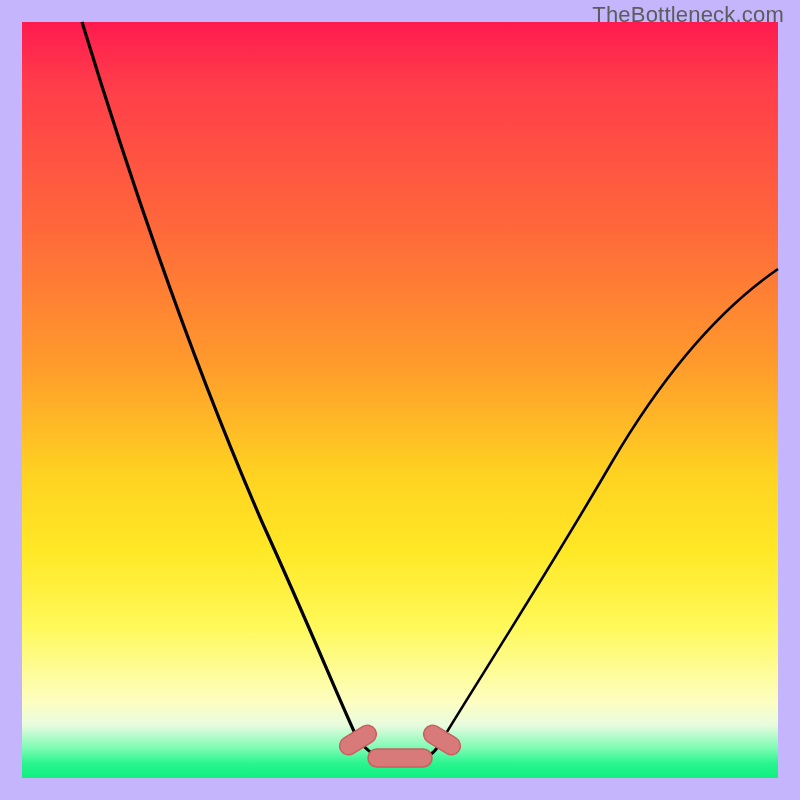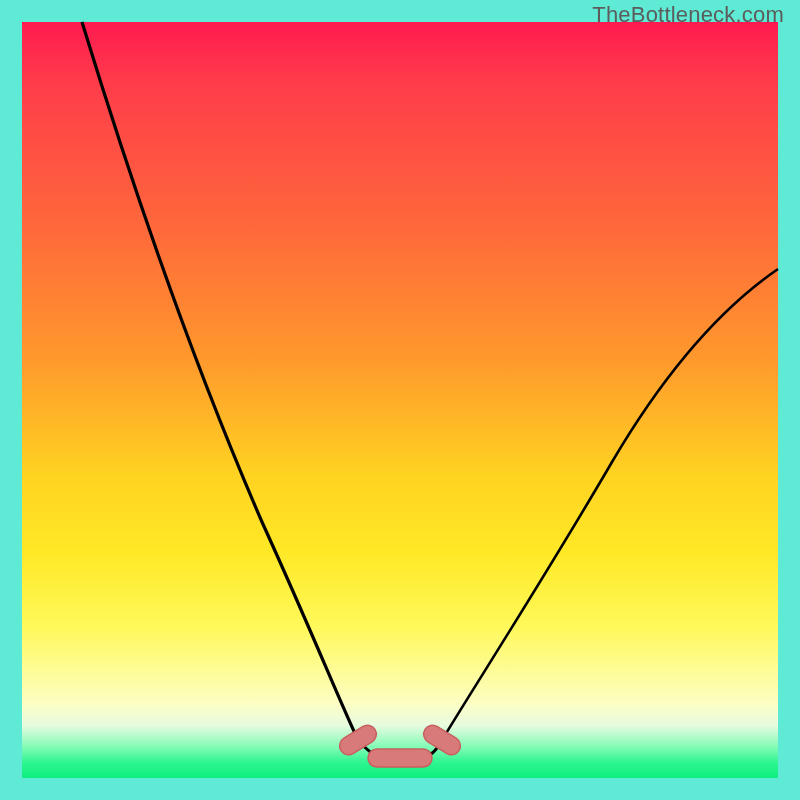--- a/index.html
+++ b/index.html
@@ -8,21 +8,21 @@
     width: 800px;
     height: 800px;
     background: #000;
     overflow: hidden;
     font-family: Arial, Helvetica, sans-serif;
   }
   .frame {
     position: relative;
     width: 800px;
     height: 800px;
-    background: #5eead4;
+    background: #c4b5fd;
   }
   .plot-area {
     position: absolute;
     left: 22px;
     top: 22px;
     width: 756px;
     height: 756px;
     
     background: linear-gradient(
       to bottom,

